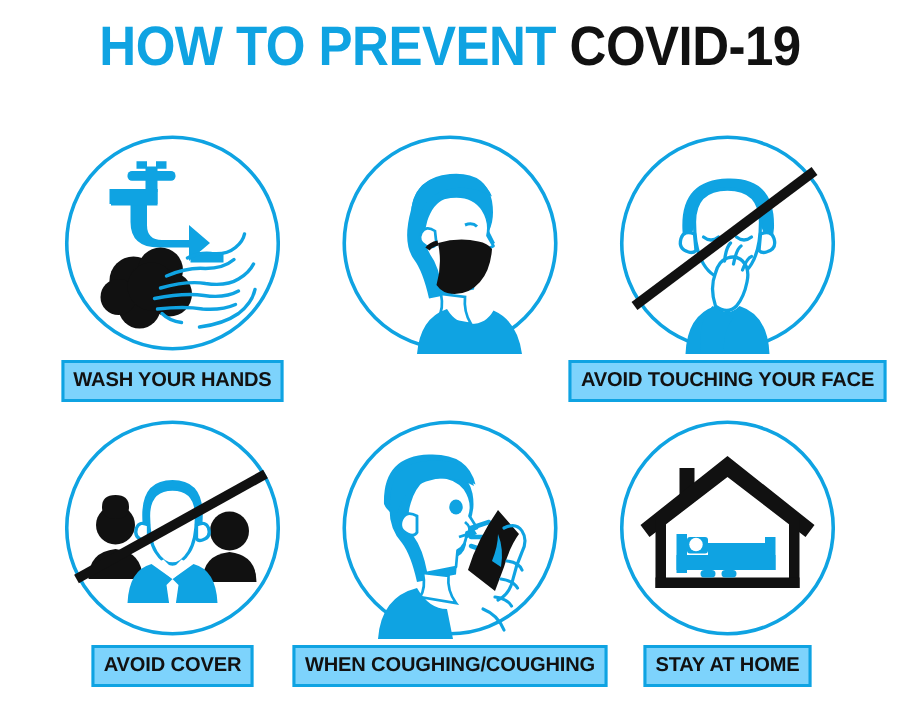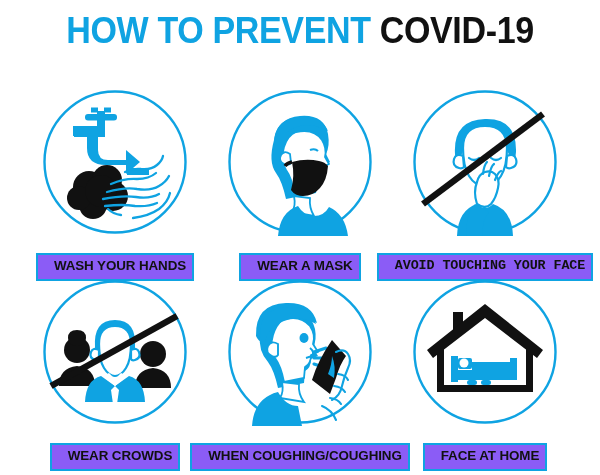--- a/index.html
+++ b/index.html
@@ -51,35 +51,35 @@
 
   .circle-wrap {
     width: 148px;
     height: 148px;
     position: relative;
   }
   .circle-wrap svg { display: block; }
 
   
   .label {
-    margin-top: 17px;
+    margin-top: 4px;
     border: 2.5px solid #0FA3E2;
-    background: #8b5cf6;
+    background: #7dd3fc;
     color: #111111;
     font-size: 13.4px;
     font-weight: bold;
     letter-spacing: -0.1px;
     line-height: 16.5px;
-    padding: 3px 6px 4px 16px;
+    padding: 3px 6px 4px 6px;
     text-align: center;
     white-space: nowrap;
     font-stretch: condensed;
   }
   .label .l2 { display: block; }
-  .label-wide { font-size: 13.4px; font-family: Liberation Mono, monospace; }
+  .label-wide { font-size: 13.4px; }
 </style>
 </head>
 <body>
 
 <div id="title">
   <span class="blue">HOW TO PREVENT</span><span class="dark">&nbsp;</span><span class="dark">COVID-19</span>
 </div>
 
 <div class="card row1 col1">
   <div class="circle-wrap">
@@ -138,23 +138,20 @@
 
       <path d="M66 74 q14 -4 27 -1 q6 1 9 5 q-1 14 -8 22 q-7 8 -17 8 q-8 0 -12 -6 q4 -14 1 -28 z" fill="#111111"></path>
 
       <path d="M66 74 q-5 1 -7 4" fill="none" stroke="#111111" stroke-width="3.4"></path>
 
       <path d="M68 108 q2 10 -2 16 l22 4 q-5 -8 -4 -18 z" fill="#ffffff" stroke="#0FA3E2" stroke-width="1.8"></path>
 
       <path d="M52 148 q2 -24 20 -30 q6 10 16 10 q10 0 15 -9 q16 7 19 29 z" fill="#0FA3E2"></path>
     </svg>
   </div>
-  <div class="label">
-    <span>WEAR A MASK</span>
-  </div>
 </div>
 
 <div class="card row1 col3">
   <div class="circle-wrap">
     <svg width="148" height="148" viewBox="0 0 148 148" xmlns="http://www.w3.org/2000/svg">
       <circle cx="74" cy="74" r="70.5" fill="#fff" stroke="#0FA3E2" stroke-width="2.4"></circle>
 
       <path d="M44 66 q-2 -34 30 -35 q32 -1 31 33 q-1 10 -3 14 l-8 -22 q-20 6 -40 0 l-7 22 q-3 -5 -3 -12 z" fill="#0FA3E2"></path>
 
       <path d="M52 60 q0 -22 22 -22 q22 0 22 22 q0 18 -6 28 q-6 10 -16 10 q-10 0 -16 -10 q-6 -10 -6 -28 z" fill="#ffffff" stroke="#0FA3E2" stroke-width="2.2"></path>
@@ -206,21 +203,21 @@
       <path d="M44 124 q1 -22 16 -26 l14 10 l14 -10 q15 4 16 26 z" fill="#0FA3E2"></path>
 
       <path d="M62 98 l12 10 l12 -10 l-6 -3 l-6 6 l-6 -6 z" fill="#ffffff"></path>
 
       <path d="M74 108 l4 4 l-2 14 h-4 l-2 -14 z" fill="#ffffff"></path>
 
       <line x1="10" y1="108" x2="136" y2="38" stroke="#111111" stroke-width="6.5"></line>
     </svg>
   </div>
   <div class="label">
-    <span>WEAR CROWDS</span>
+    <span>AVOID COVER</span>
   </div>
 </div>
 
 <div class="card row2 col2">
   <div class="circle-wrap">
     <svg width="148" height="148" viewBox="0 0 148 148" xmlns="http://www.w3.org/2000/svg">
       <circle cx="74" cy="74" r="70.5" fill="#fff" stroke="#0FA3E2" stroke-width="2.4"></circle>
 
       <path d="M30 58 q-1 -32 30 -33 q26 -1 31 20 q-18 -10 -34 -4 q-18 6 -20 24 q-5 -2 -7 -7 z" fill="#0FA3E2"></path>
 
@@ -284,15 +281,15 @@
 
       <path d="M61 84 h38 q6 0 6 8 h-44 z" fill="#0FA3E2"></path>
 
       <circle cx="53" cy="85" r="4.5" fill="#ffffff"></circle>
 
       <rect x="56" y="102" width="10" height="5" rx="2.5" fill="#0FA3E2"></rect>
       <rect x="70" y="102" width="10" height="5" rx="2.5" fill="#0FA3E2"></rect>
     </svg>
   </div>
   <div class="label">
-    <span>FACE AT HOME</span>
+    <span>STAY AT HOME</span>
   </div>
 </div>
 
 </body></html>

